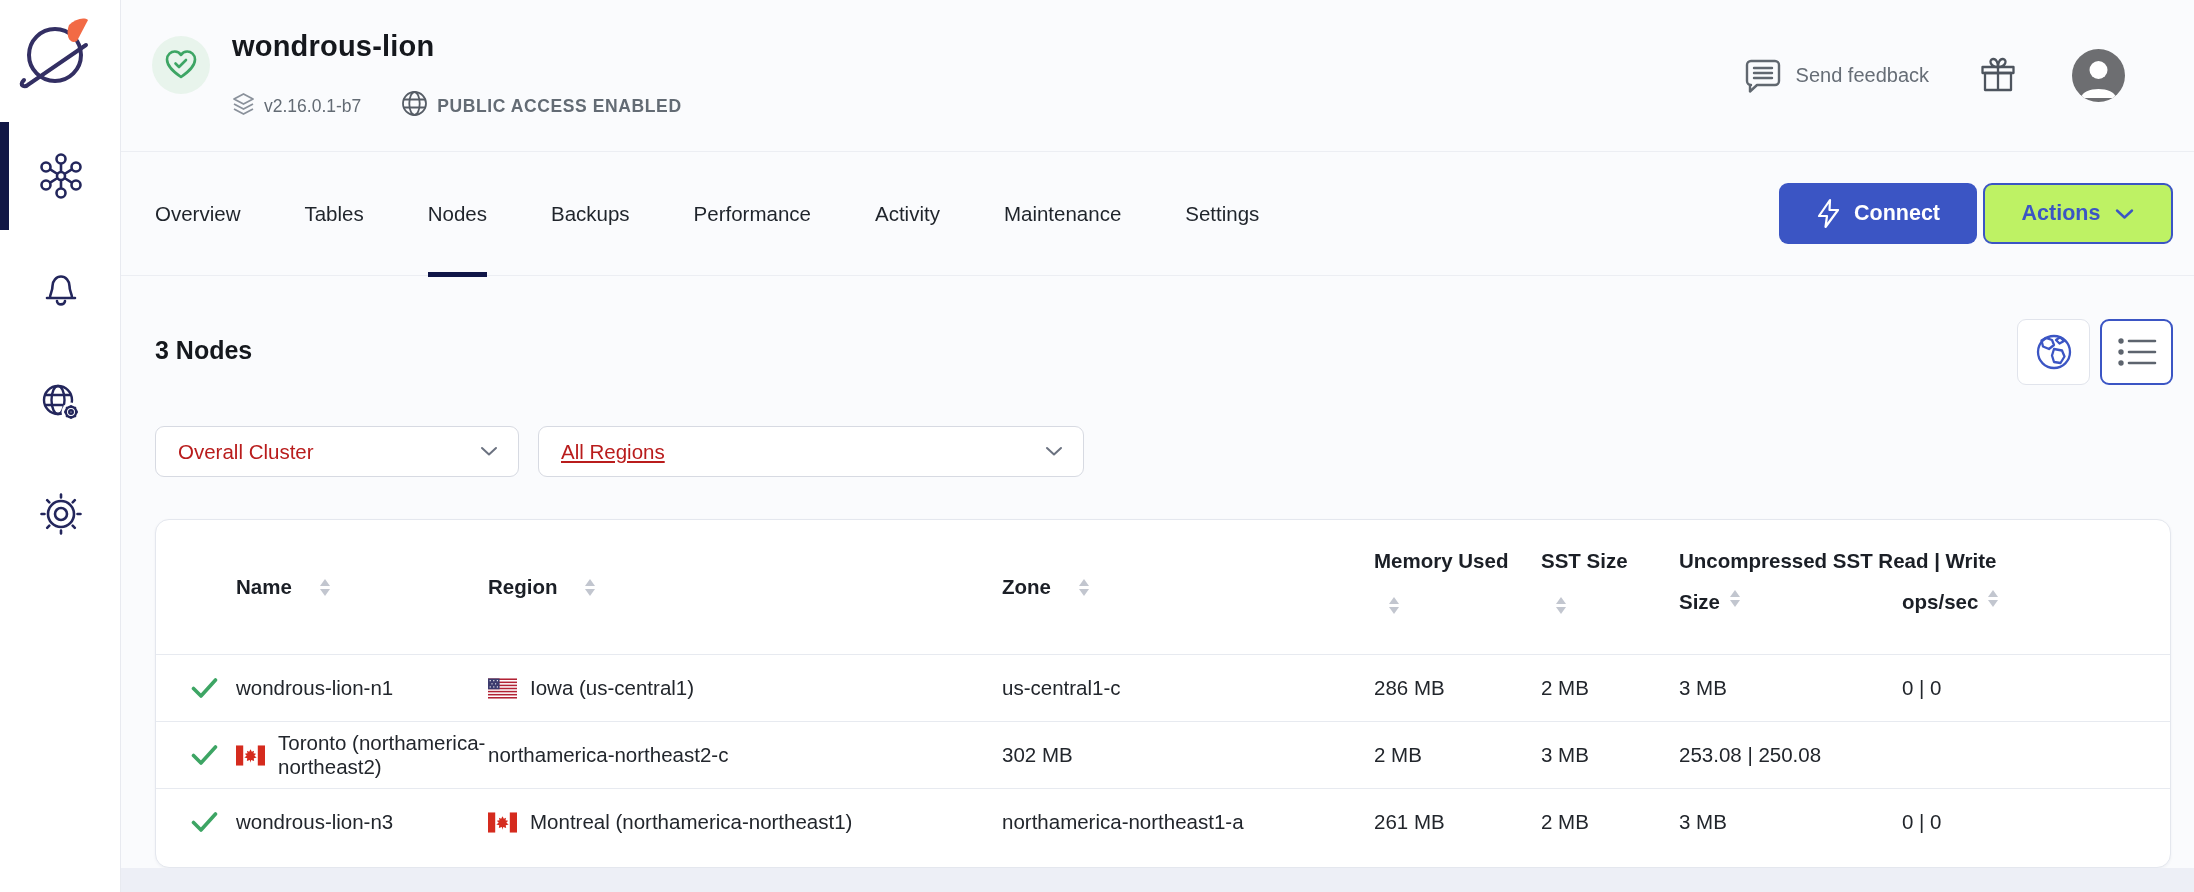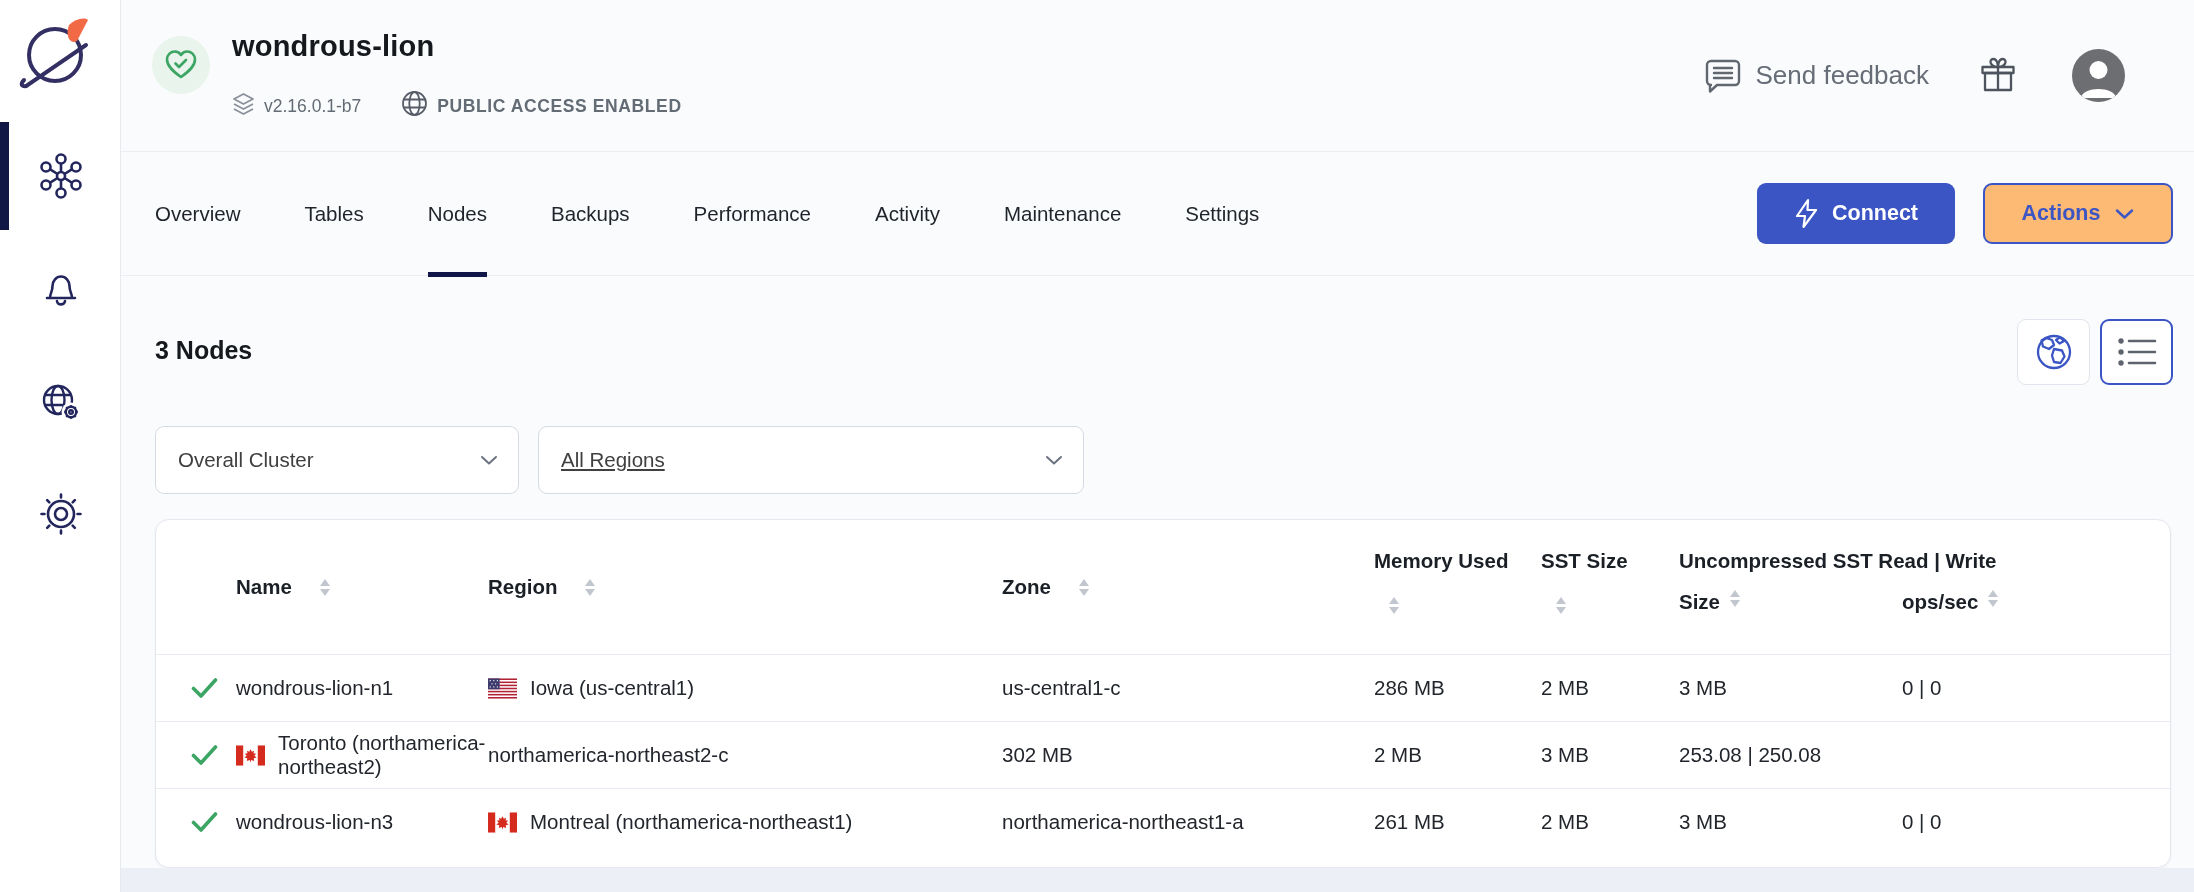--- a/index.html
+++ b/index.html
@@ -24,56 +24,56 @@
   .badge { position:absolute; left:31px; top:36px; width:58px; height:58px;
     border-radius:50%; background:#e8f4ec; display:flex; align-items:center; justify-content:center; }
   .cluster-title { position:absolute; left:111px; top:30px; font-size:29px;
     font-weight:bold; color:#15181d; letter-spacing:.2px; }
   .meta-row { position:absolute; left:111px; top:90px; display:flex;
     align-items:flex-end; color:#636b74; font-size:17.5px; }
   .meta-row .txt { margin-left:9px; }
   .meta-row .globe { margin-left:40px; }
   .access { letter-spacing:.6px;font-weight:bold; }
   .header-right { position:absolute; right:69px; top:49px; display:flex; align-items:center; }
-  .feedback { display:flex; align-items:center; cursor:pointer; color:#666d76; font-size:26px; }
+  .feedback { display:flex; align-items:center; cursor:pointer; color:#666d76; font-size:20px; }
   .feedback span { margin-left:13px; }
   .gift-btn { margin-left:49px; cursor:pointer; display:flex; }
   .avatar { margin-left:54px; cursor:pointer; display:flex; }
 
   
   .tabbar { position:absolute; left:0; top:152px; width:100%; height:124px;
     border-bottom:1px solid #eceef3; }
   .tabs { position:absolute; left:34px; top:0; height:124px; display:flex; gap:64px; }
   .tab { position:relative; height:124px; display:flex; align-items:center;
     font-size:20.5px; color:#1f242b; cursor:pointer; }
   .tab.active::after { content:""; position:absolute; left:0; right:0; bottom:-1px;
     height:5px; background:#101648; }
-  .tab-actions { position:absolute; right:21px; top:31px; display:flex; gap:28px;align-items:center; }
+  .tab-actions { position:absolute; right:21px; top:31px; display:flex; gap:6px;align-items:center; }
   .btn-connect { width:198px; height:61px; background:#3b55c4; border:none;
     border-radius:9px; color:#fff; font-size:21.5px; font-weight:bold;
     font-family:"Liberation Sans", sans-serif; display:flex; align-items:center;
     justify-content:center; gap:13px; cursor:pointer; }
-  .btn-actions { width:190px; height:61px; background:#fdba74; border:2px solid #3b55c4;
+  .btn-actions { width:190px; height:61px; background:#bef264; border:2px solid #3b55c4;
     border-radius:9px; color:#3b55c4; font-size:21.5px; font-weight:bold;
     font-family:"Liberation Sans", sans-serif; display:flex; align-items:center;
     justify-content:center; gap:15px; cursor:pointer; }
 
   
   .content { position:absolute; left:0; top:276px; width:100%; height:616px; }
   .section-heading { position:absolute; left:34px; top:60px; font-size:25px;
     font-weight:bold; color:#15181d; }
   .view-toggle { position:absolute; right:21px; top:43px; display:flex; gap:10px; }
   .toggle-btn { width:73px; height:66px; background:#fff; border:1px solid #e1e4ec;
     border-radius:9px; display:flex; align-items:center; justify-content:center; cursor:pointer; }
   .toggle-btn.selected { border:2.5px solid #3b55c4; }
 
   .filters { position:absolute; left:34px; top:150px; display:flex; gap:19px; }
-  .select { height:68px; background:#fff; border:1px solid #d7dae2; border-radius:9px;
+  .select { height:51px; background:#fff; border:1px solid #d7dae2; border-radius:9px;
     display:flex; align-items:center; justify-content:space-between;
-    padding:0 20px 0 22px; font-size:20.5px; color:#404040; cursor:pointer; }
+    padding:0 20px 0 22px; font-size:20.5px; color:#b91c1c; cursor:pointer; }
   .select-cluster { width:364px; }
   .select-region { width:546px;text-decoration:underline; }
 
   
   .card { position:absolute; left:34px; top:243px; width:2016px; height:349px;
     background:#fff; border:1px solid #e4e7ee; border-radius:14px;
     box-shadow:0 1px 3px rgba(25,35,70,.05); overflow:hidden; }
   .grid-cols { display:grid; grid-template-columns:80px 252px 514px 372px 167px 138px 223px 1fr; }
   .thead { height:134px; font-weight:bold; font-size:20.5px; color:#1b1f26; }
   .th-mid { display:flex; align-items:center;gap:18px; }

